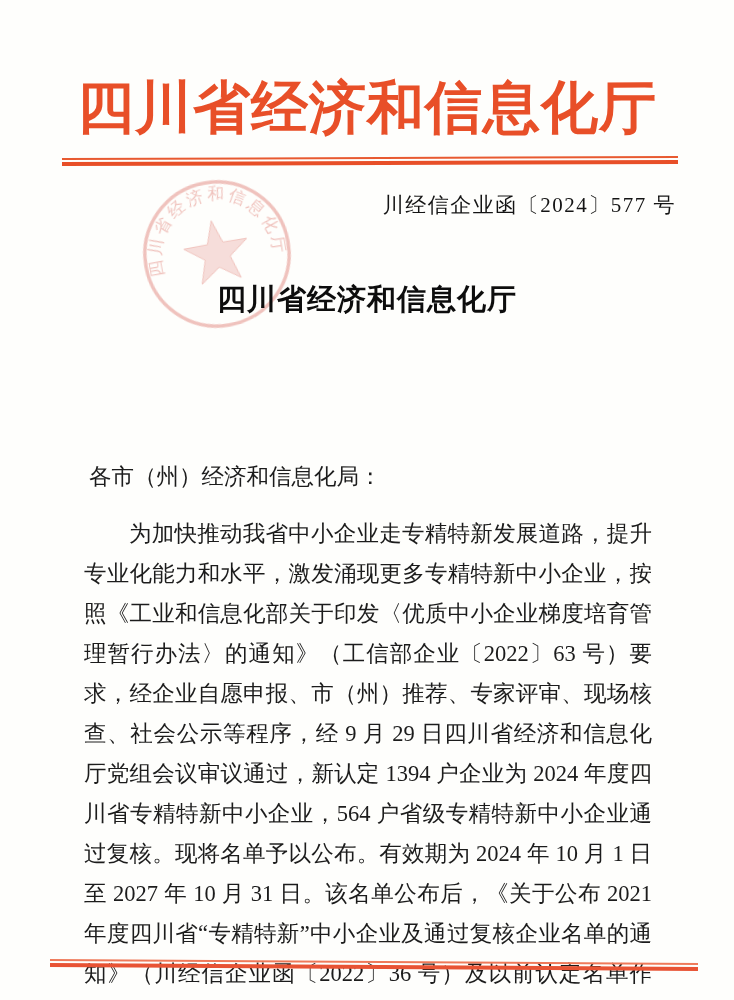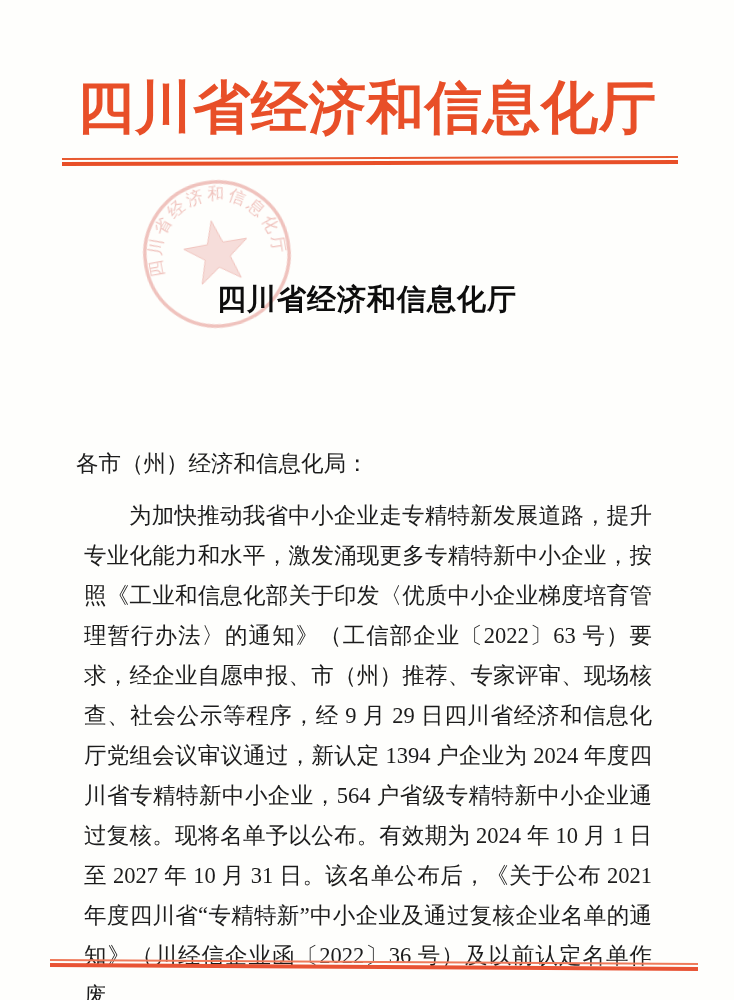--- a/index.html
+++ b/index.html
@@ -63,21 +63,21 @@
     letter-spacing: 1px;
   }
   
   .body-block {
     position: absolute; top: 440px; left: 72px; width: 592px;
     font-size: 22.5px;
     color: #1c1c1c;
     line-height: 40px;
     text-align: justify;
   }
-  .salutation { margin: 4px; }
+  .salutation { margin: 17px; }
   .main-paragraph {
     margin: 12px;
     text-indent: 2em;
   }
   
   .footer-rule {
     position: absolute; top: 961px; left: 50px; width: 648px;
     transform: rotate(0.35deg);
   }
   .footer-rule .thin { height: 2px; background: #ef7a5a; }
@@ -104,20 +104,21 @@
 
   <div class="masthead">
     <h1 class="masthead-agency">四川省经济和信息化厅</h1>
   </div>
   <div class="masthead-rule">
     <div class="thin"></div>
     <div class="gap"></div>
     <div class="thick"></div>
   </div>
 
+  <div class="doc-number">川经信企业函〔2024〕577 号</div>
 
   <div class="doc-title">
     <div>四川省经济和信息化厅</div>
   </div>
 
   <div class="body-block">
     <p class="salutation">各市（州）经济和信息化局：</p>
     <p class="main-paragraph">为加快推动我省中小企业走专精特新发展道路，提升专业化能力和水平，激发涌现更多专精特新中小企业，按照《工业和信息化部关于印发〈优质中小企业梯度培育管理暂行办法〉的通知》（工信部企业〔2022〕63 号）要求，经企业自愿申报、市（州）推荐、专家评审、现场核查、社会公示等程序，经 9 月 29 日四川省经济和信息化厅党组会议审议通过，新认定 1394 户企业为 2024 年度四川省专精特新中小企业，564 户省级专精特新中小企业通过复核。现将名单予以公布。有效期为 2024 年 10 月 1 日至 2027 年 10 月 31 日。该名单公布后，《关于公布 2021 年度四川省“专精特新”中小企业及通过复核企业名单的通知》（川经信企业函〔2022〕36 号）及以前认定名单作废。</p>
   </div>
 

